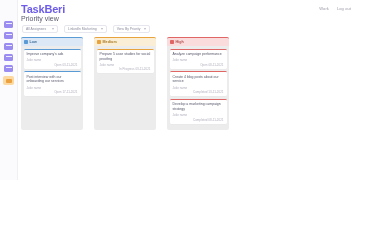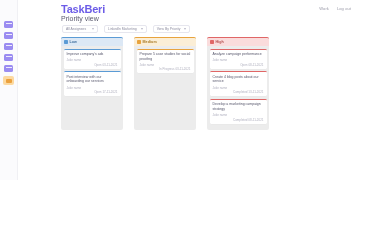--- a/index.html
+++ b/index.html
@@ -2,21 +2,21 @@
 <html><head>
 <meta charset="utf-8">
 <style>
   * { box-sizing: border-box; margin: 0; padding: 0; }
   html, body {
     width: 370px; height: 180px;
     font-family: "Liberation Sans", sans-serif;
     background: #ffffff;
     overflow: hidden;
   }
-  .app { position: relative; width: 354px; height: 180px; display: flex; gap: 40px; }
+  .app { position: relative; width: 354px; height: 180px; display: flex; }
 
   
   .sidebar {
     width: 18px; height: 180px;
     background: #fbfbfd;
     border-right: 1px solid #f0f0f4;
     padding-top: 21px;
     display: flex; flex-direction: column; align-items: center; gap: 4px;
   }
   .nav-icon {

